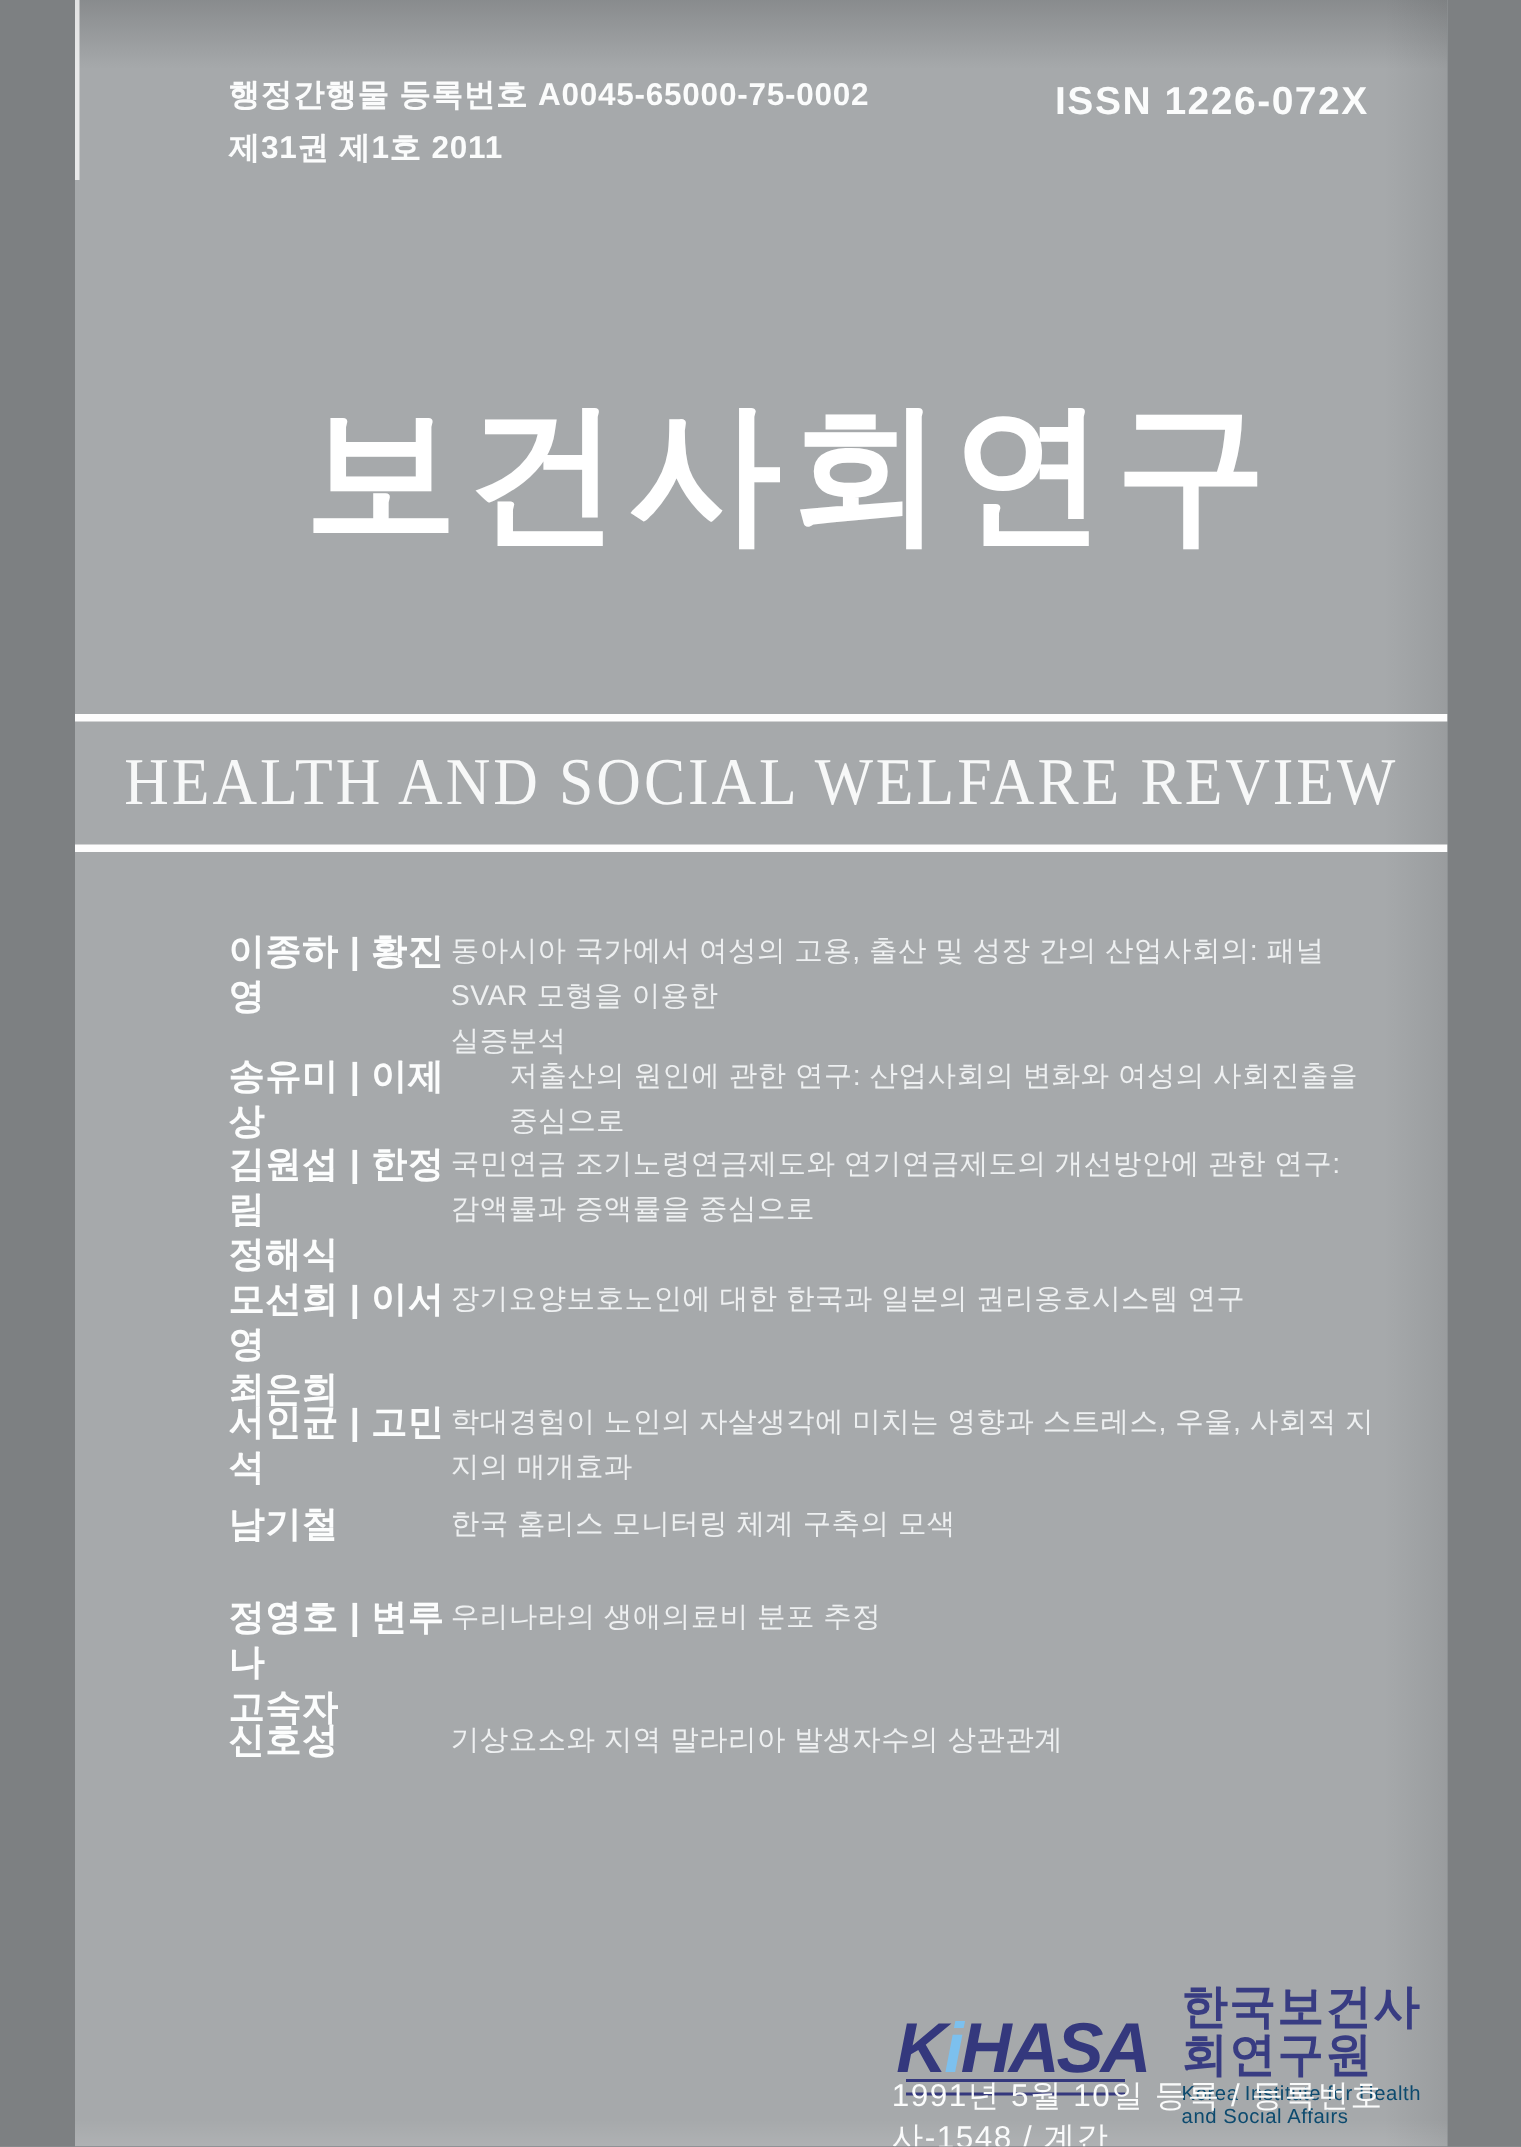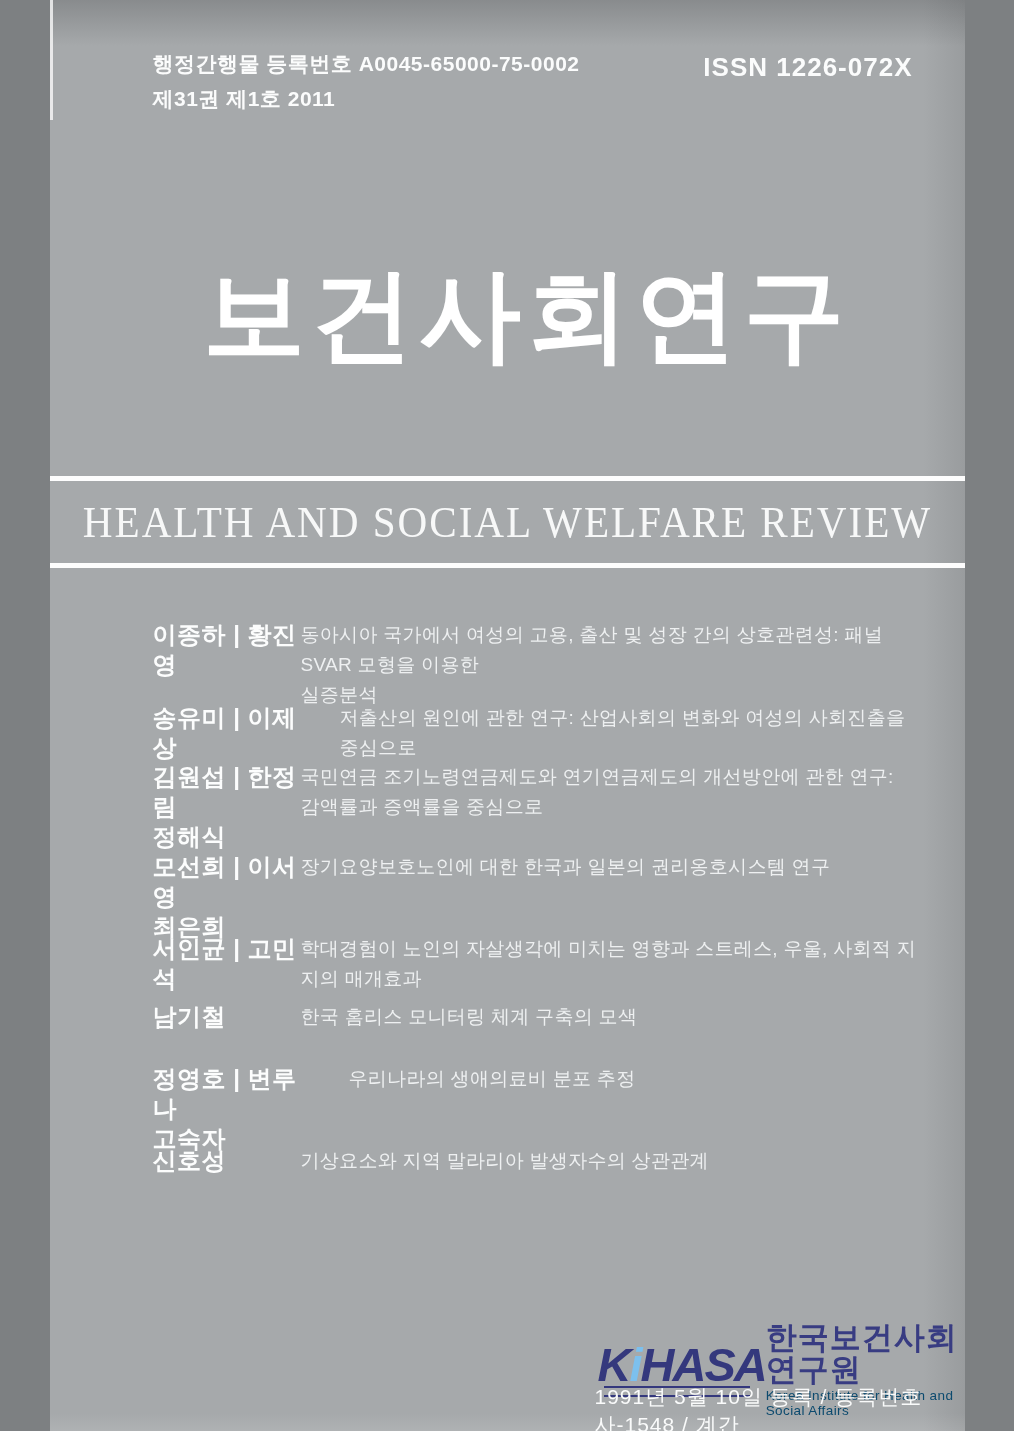--- a/index.html
+++ b/index.html
@@ -50,32 +50,32 @@
   .toc-authors{
     width:148px;flex-shrink:0;
     color:#fcfdfd;font-size:24px;font-weight:700;line-height:30px;
     white-space:pre-line;letter-spacing:0.5px;
   }
   .toc-title{
     flex:1;color:#eef0f1;font-size:19px;font-weight:400;line-height:30px;
     white-space:pre-line;letter-spacing:0.3px;
   }
   .r1{top:620px;} .r2{top:703px;gap:39px;} .r3{top:762px;} .r4{top:852px;}
-  .r5{top:934px;} .r6{top:1002px;} .r7{top:1064px;gap:48px;} .r8{top:1146px;}
+  .r5{top:934px;} .r6{top:1002px;} .r7{top:1064px;} .r8{top:1146px;}
 
   .logo-block{position:absolute;left:548px;top:1320px;display:flex;align-items:center;}
   .logo-text{
     font-size:47px;font-weight:800;font-style:italic;
     color:#34387d;letter-spacing:-2px;line-height:48px;
     position:relative;padding-bottom:8px;
   }
   .logo-text .logo-i{color:#7cc0ee;}
   .logo-underline{position:absolute;left:6px;bottom:0;width:146px;height:7px;
     border-top:2px solid #34387d;border-bottom:2px solid #34387d;}
-  .institute{padding-top:2px;}
+  .institute{margin-left:22px;padding-top:2px;}
   .institute-kr{
     color:#383c82;font-size:31px;font-weight:700;letter-spacing:1px;line-height:32px;
   }
   .institute-en{
     color:#0c4a6e;font-size:13.5px;font-weight:500;letter-spacing:0.4px;margin-top:2px;
   }
   .registration{
     position:absolute;left:545px;top:1383px;
     color:#fafbfb;font-size:21px;font-weight:500;letter-spacing:1px;
   }
@@ -97,21 +97,21 @@
   <div class="issn">ISSN 1226-072X</div>
 
   <div class="kr-title">보건사회연구</div>
 
   <div class="band-line top-line"></div>
   <div class="en-title">HEALTH AND SOCIAL WELFARE REVIEW</div>
   <div class="band-line bottom-line"></div>
 
   <div class="toc-row r1">
     <div class="toc-authors">이종하 | 황진영</div>
-    <div class="toc-title">동아시아 국가에서 여성의 고용, 출산 및 성장 간의 상호관련성: 패널 SVAR 모형을 이용한
+    <div class="toc-title">동아시아 국가에서 여성의 고용, 출산 및 성장 간의 산업사회의: 패널 SVAR 모형을 이용한
 실증분석</div>
   </div>
   <div class="toc-row r2">
     <div class="toc-authors">송유미 | 이제상</div>
     <div class="toc-title">저출산의 원인에 관한 연구: 산업사회의 변화와 여성의 사회진출을 중심으로</div>
   </div>
   <div class="toc-row r3">
     <div class="toc-authors">김원섭 | 한정림
 정해식</div>
     <div class="toc-title">국민연금 조기노령연금제도와 연기연금제도의 개선방안에 관한 연구:

